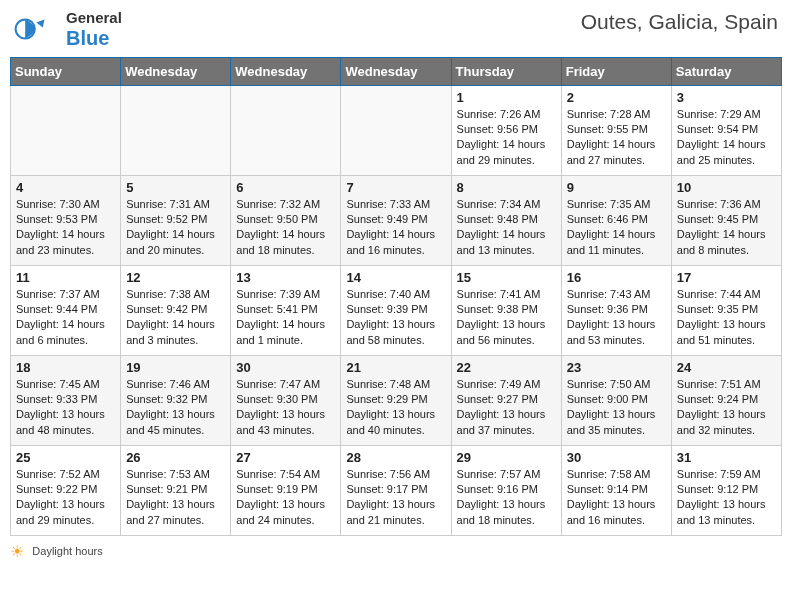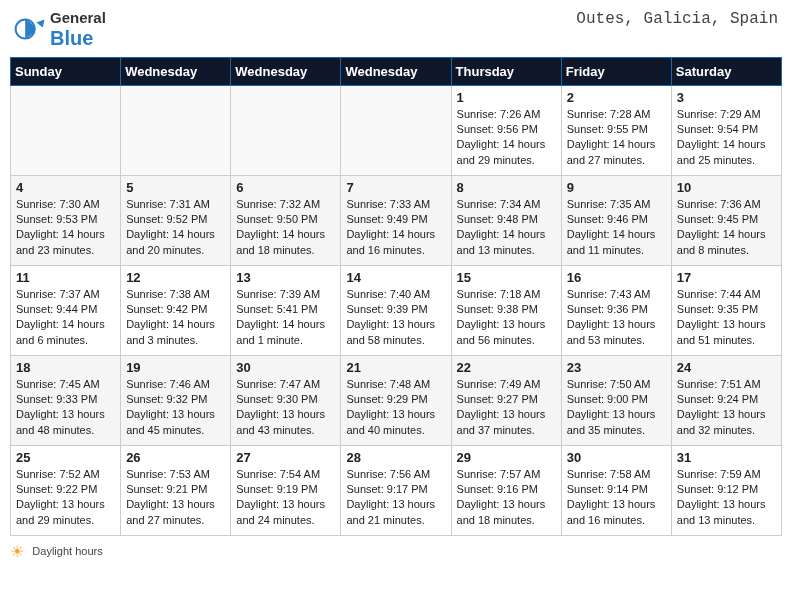--- a/index.html
+++ b/index.html
@@ -13,21 +13,21 @@
     .header-area {
       display: flex;
       justify-content: space-between;
       align-items: flex-start;
       margin-bottom: 8px;
       padding: 0 4px;
     }
     .logo {
       display: flex;
       align-items: center;
-      gap: 4px;
+      gap: 20px;
     }
     .logo-text {
       display: flex;
       flex-direction: column;
       font-weight: bold;
       line-height: 1.1;
     }
     .logo-general { color: #333; font-size: 15px; }
     .logo-blue { color: #2a7fc9; font-size: 20px; }
     .logo-icon {
@@ -36,31 +36,30 @@
     }
     .title-area {
       text-align: right;
     }
     .main-title {
       font-size: 36px;
       font-weight: normal;
       color: #222;
     }
     .subtitle {
-      font-size: 16px;
+      font-size: 21px;
       color: #444;
-      font-family: Liberation Mono, monospace;
     }
     table {
       width: 100%;
       border-collapse: collapse;
       table-layout: fixed;
     }
     th {
-      background: #0f172a;
+      background: #737373;
       color: #fff;
       font-size: 13px;
       font-weight: bold;
       padding: 6px 4px;
       text-align: left;
       border: 1px solid #1a6aaa;
     }
     td {
       border: 1px solid #ccc;
       vertical-align: top;
@@ -195,21 +194,21 @@
         <td>
           <span class="day-num">8</span>
           <div class="day-info">Sunrise: 7:34 AM
 Sunset: 9:48 PM
 Daylight: 14 hours
 and 13 minutes.</div>
         </td>
         <td>
           <span class="day-num">9</span>
           <div class="day-info">Sunrise: 7:35 AM
-Sunset: 9:46 PM
+Sunset: 6:46 PM
 Daylight: 14 hours
 and 11 minutes.</div>
         </td>
         <td>
           <span class="day-num">10</span>
           <div class="day-info">Sunrise: 7:36 AM
 Sunset: 9:45 PM
 Daylight: 14 hours
 and 8 minutes.</div>
         </td>
@@ -238,21 +237,21 @@
         </td>
         <td>
           <span class="day-num">14</span>
           <div class="day-info">Sunrise: 7:40 AM
 Sunset: 9:39 PM
 Daylight: 13 hours
 and 58 minutes.</div>
         </td>
         <td>
           <span class="day-num">15</span>
-          <div class="day-info">Sunrise: 7:18 AM
+          <div class="day-info">Sunrise: 7:41 AM
 Sunset: 9:38 PM
 Daylight: 13 hours
 and 56 minutes.</div>
         </td>
         <td>
           <span class="day-num">16</span>
           <div class="day-info">Sunrise: 7:43 AM
 Sunset: 9:36 PM
 Daylight: 13 hours
 and 53 minutes.</div>

